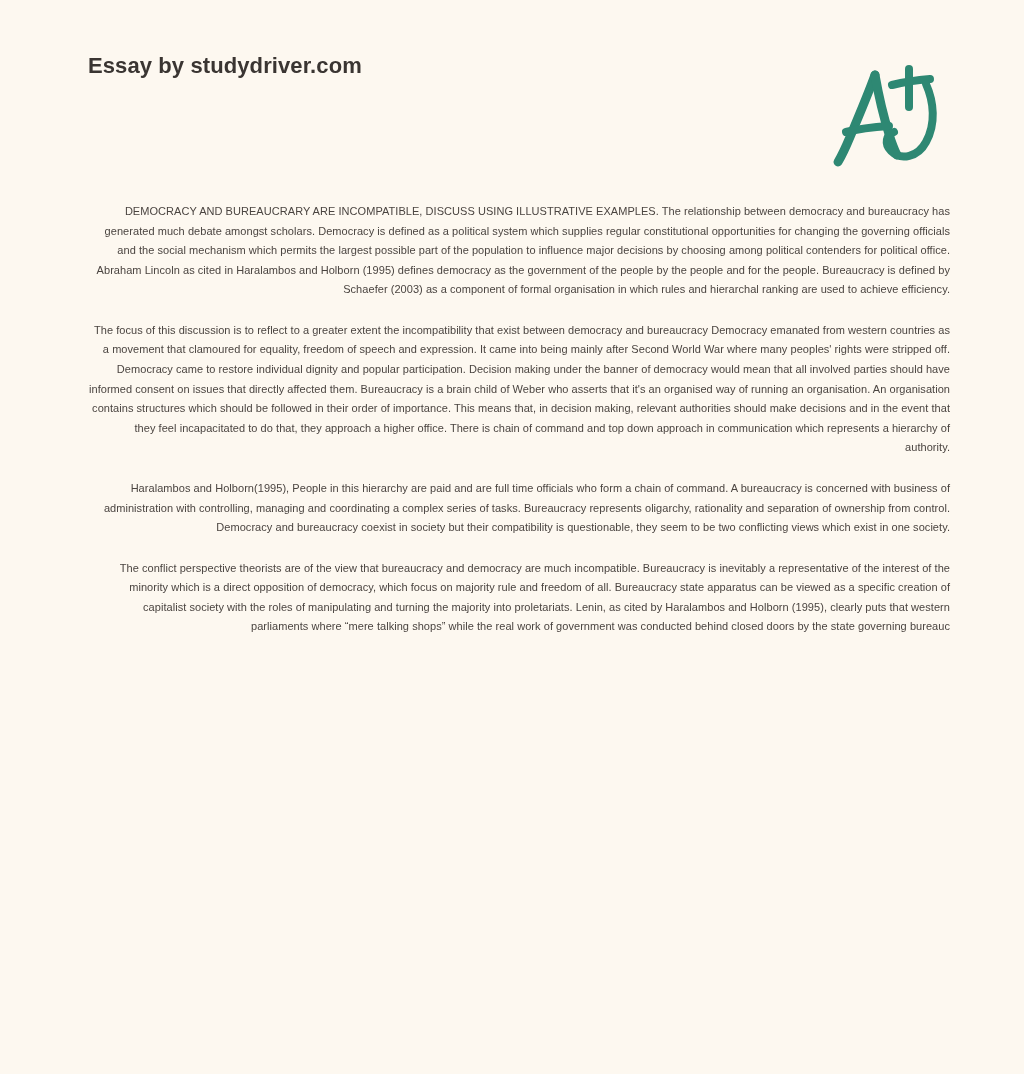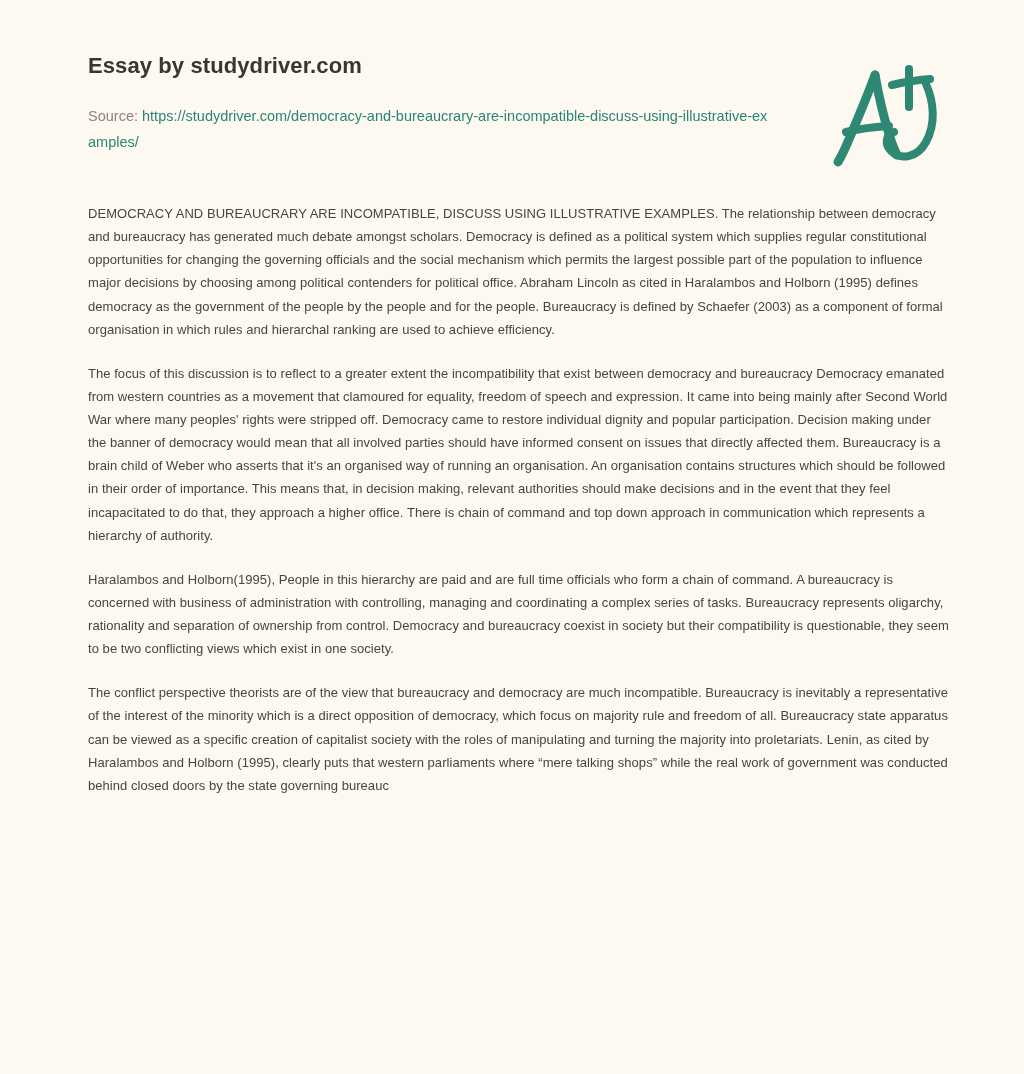--- a/index.html
+++ b/index.html
@@ -81,43 +81,39 @@
   }
 
   
   .body-copy {
     padding: 0 74px 0 88px;
     margin-top: 32px;
   }
 
   .body-copy p {
     margin: 0 0 21px 0;
-    font-size: 13px;
+    font-size: 11px;
     line-height: 1.78;
     color: #4a4440;
-    text-align: left;
+    text-align: right;
     letter-spacing: 0.05px;
   }
   .body-copy p:last-child {
     margin-bottom: 0;
   }
 </style>
 </head>
 <body>
 
 <div class="page">
 
   <div class="header">
 
     <div class="brand-line">Essay by studydriver.com</div>
 
-    <div class="source-block">
-      <span class="source-label">Source:</span>
-      <a class="source-url" href="#">https://studydriver.com/democracy-and-bureaucrary-are-incompatible-discuss-using-illustrative-examples/</a>
-    </div>
 
     <div class="logo" title="A+">
       <svg viewBox="0 0 120 118" xmlns="http://www.w3.org/2000/svg">
         <g fill="none" stroke="#2e8873" stroke-linecap="round" stroke-linejoin="round">
 
           <path d="M49 17 C 44 31, 32 60, 24 79 C 19 91, 15 99, 12 104" stroke-width="9"></path>
 
           <path d="M49 17 C 52 34, 58 60, 63 76 C 66 86, 69 93, 71 97" stroke-width="9"></path>
 
           <path d="M20 74 C 32 71, 48 69, 63 68" stroke-width="8"></path>

